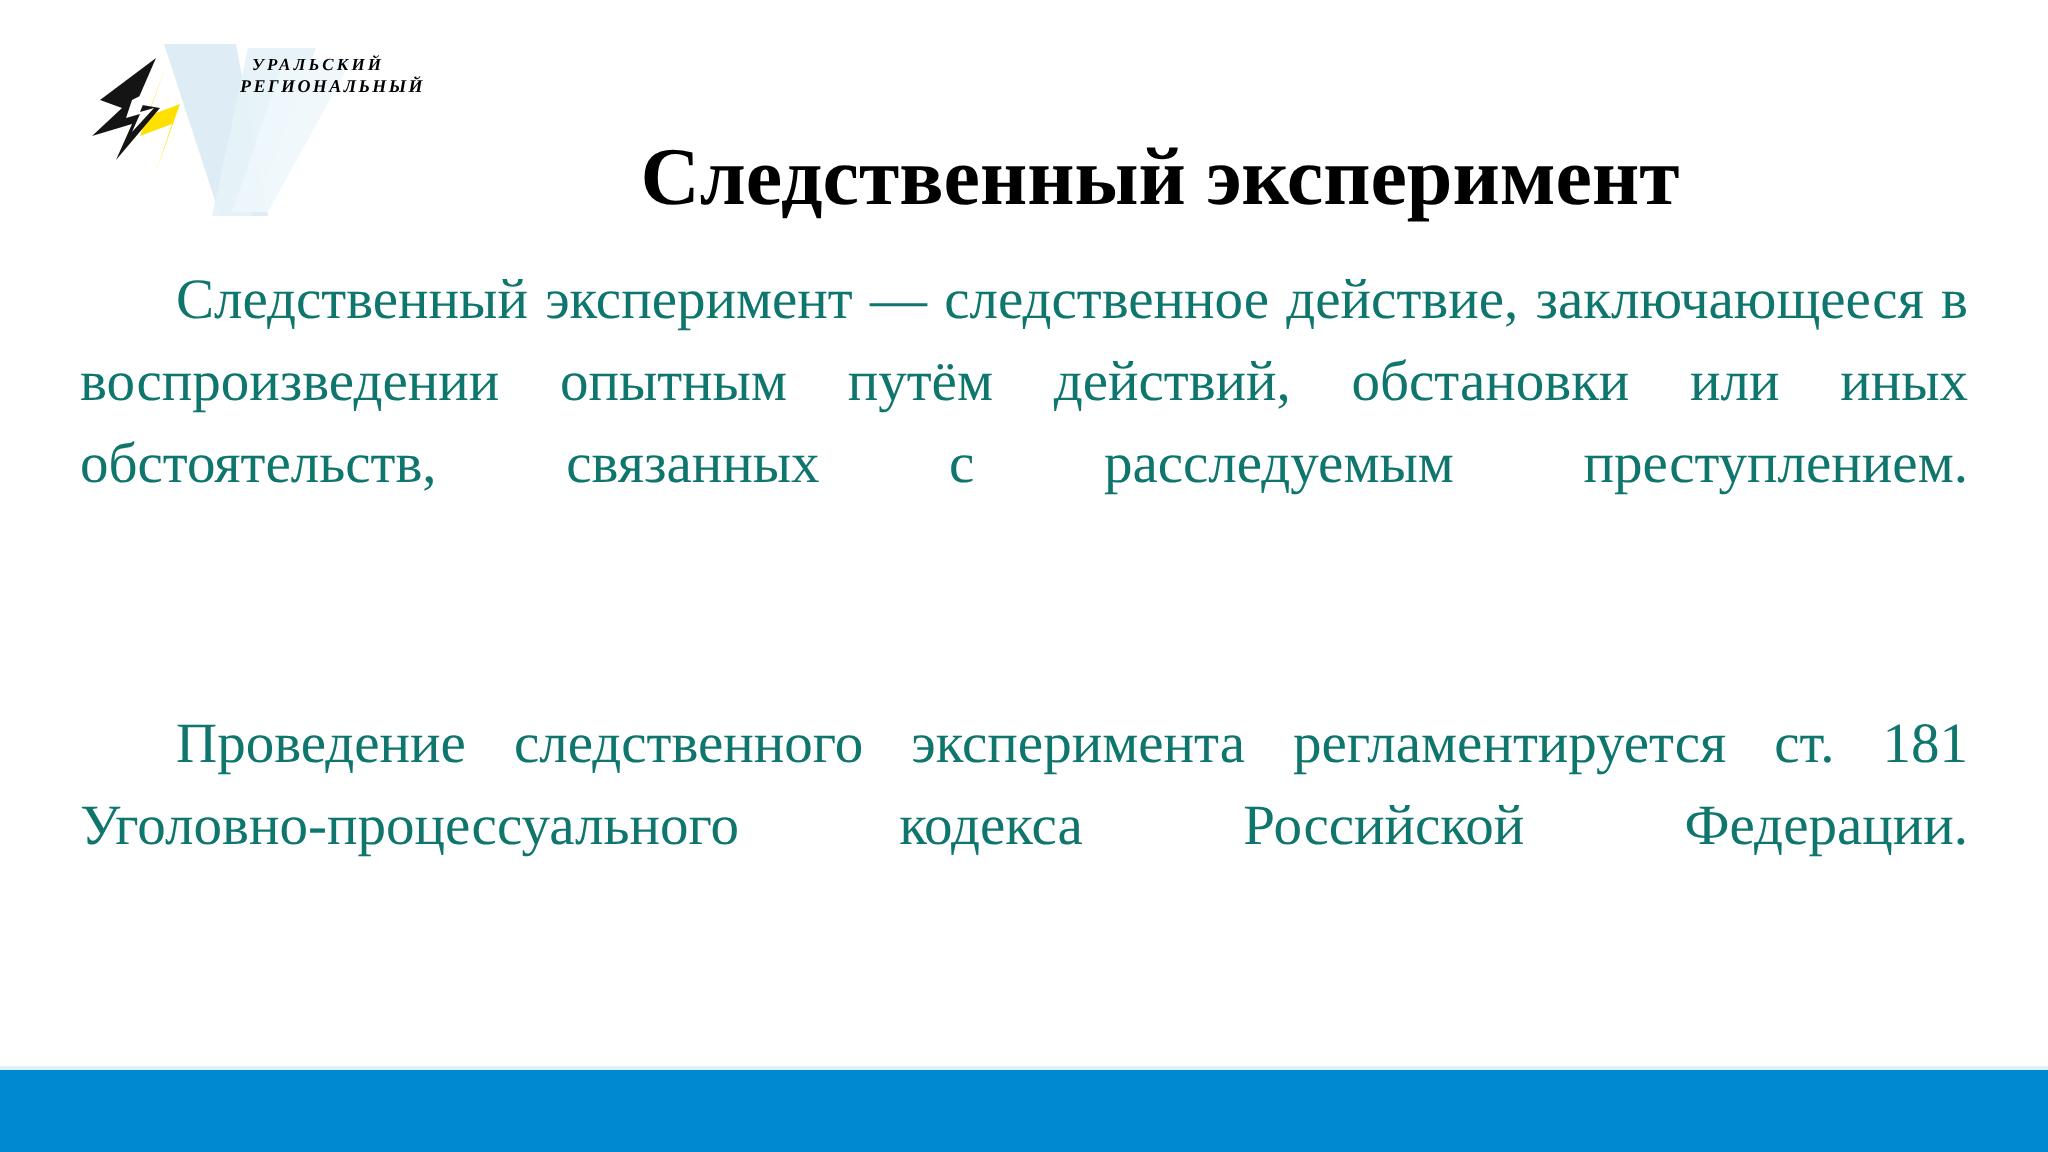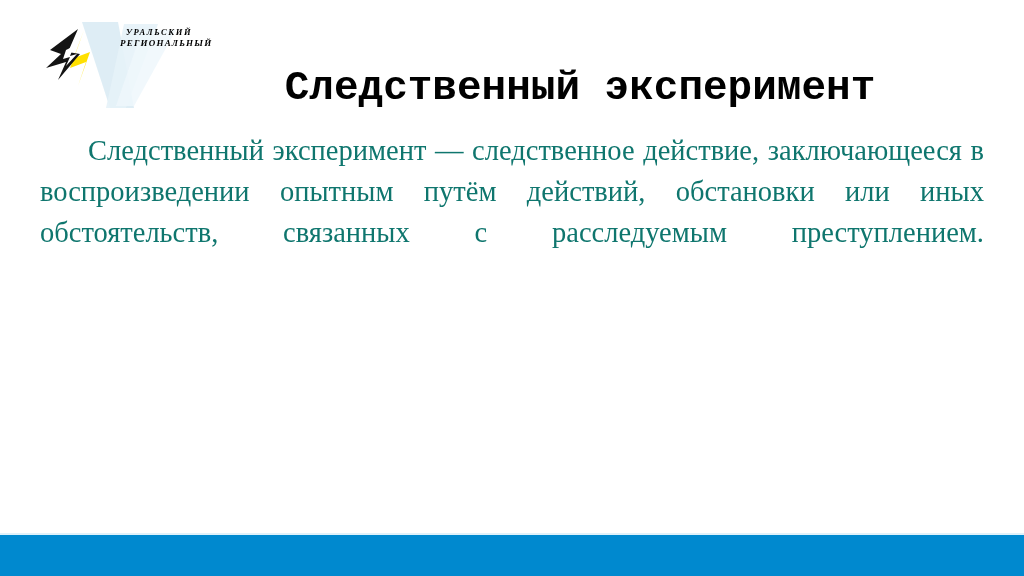--- a/index.html
+++ b/index.html
@@ -88,21 +88,21 @@
     line-height: 24px;
   }
 
   
   .slide-title {
     position: absolute;
     left: 230px;
     top: 36px;
     width: 700px;
     text-align: center;
-    font-family: Liberation Mono, monospace;
+    font-family: Liberation Serif, serif;
     font-weight: bold;
     font-size: 41px;
     line-height: 50px;
     color: #000000;
     letter-spacing: 0px;
     white-space: nowrap;
   }
 
   
   .body-copy {
@@ -176,18 +176,19 @@
       <div class="logo-line1">УРАЛЬСКИЙ</div>
       <div class="logo-line2">РЕГИОНАЛЬНЫЙ</div>
     </div>
 
   </div>
 
   <h1 class="slide-title">Следственный эксперимент</h1>
 
   <div class="body-copy">
     <p class="para">Следственный эксперимент — следственное действие, заключающееся в воспроизведении опытным путём действий, обстановки или иных обстоятельств, связанных с расследуемым преступлением.</p>
+    <p class="para">Проведение следственного эксперимента регламентируется ст. 181 Уголовно-процессуального кодекса Российской Федерации.</p>
   </div>
 
   <div class="bottom-bar-hairline"></div>
   <div class="bottom-bar"></div>
 
 </div>
 
 </body></html>

